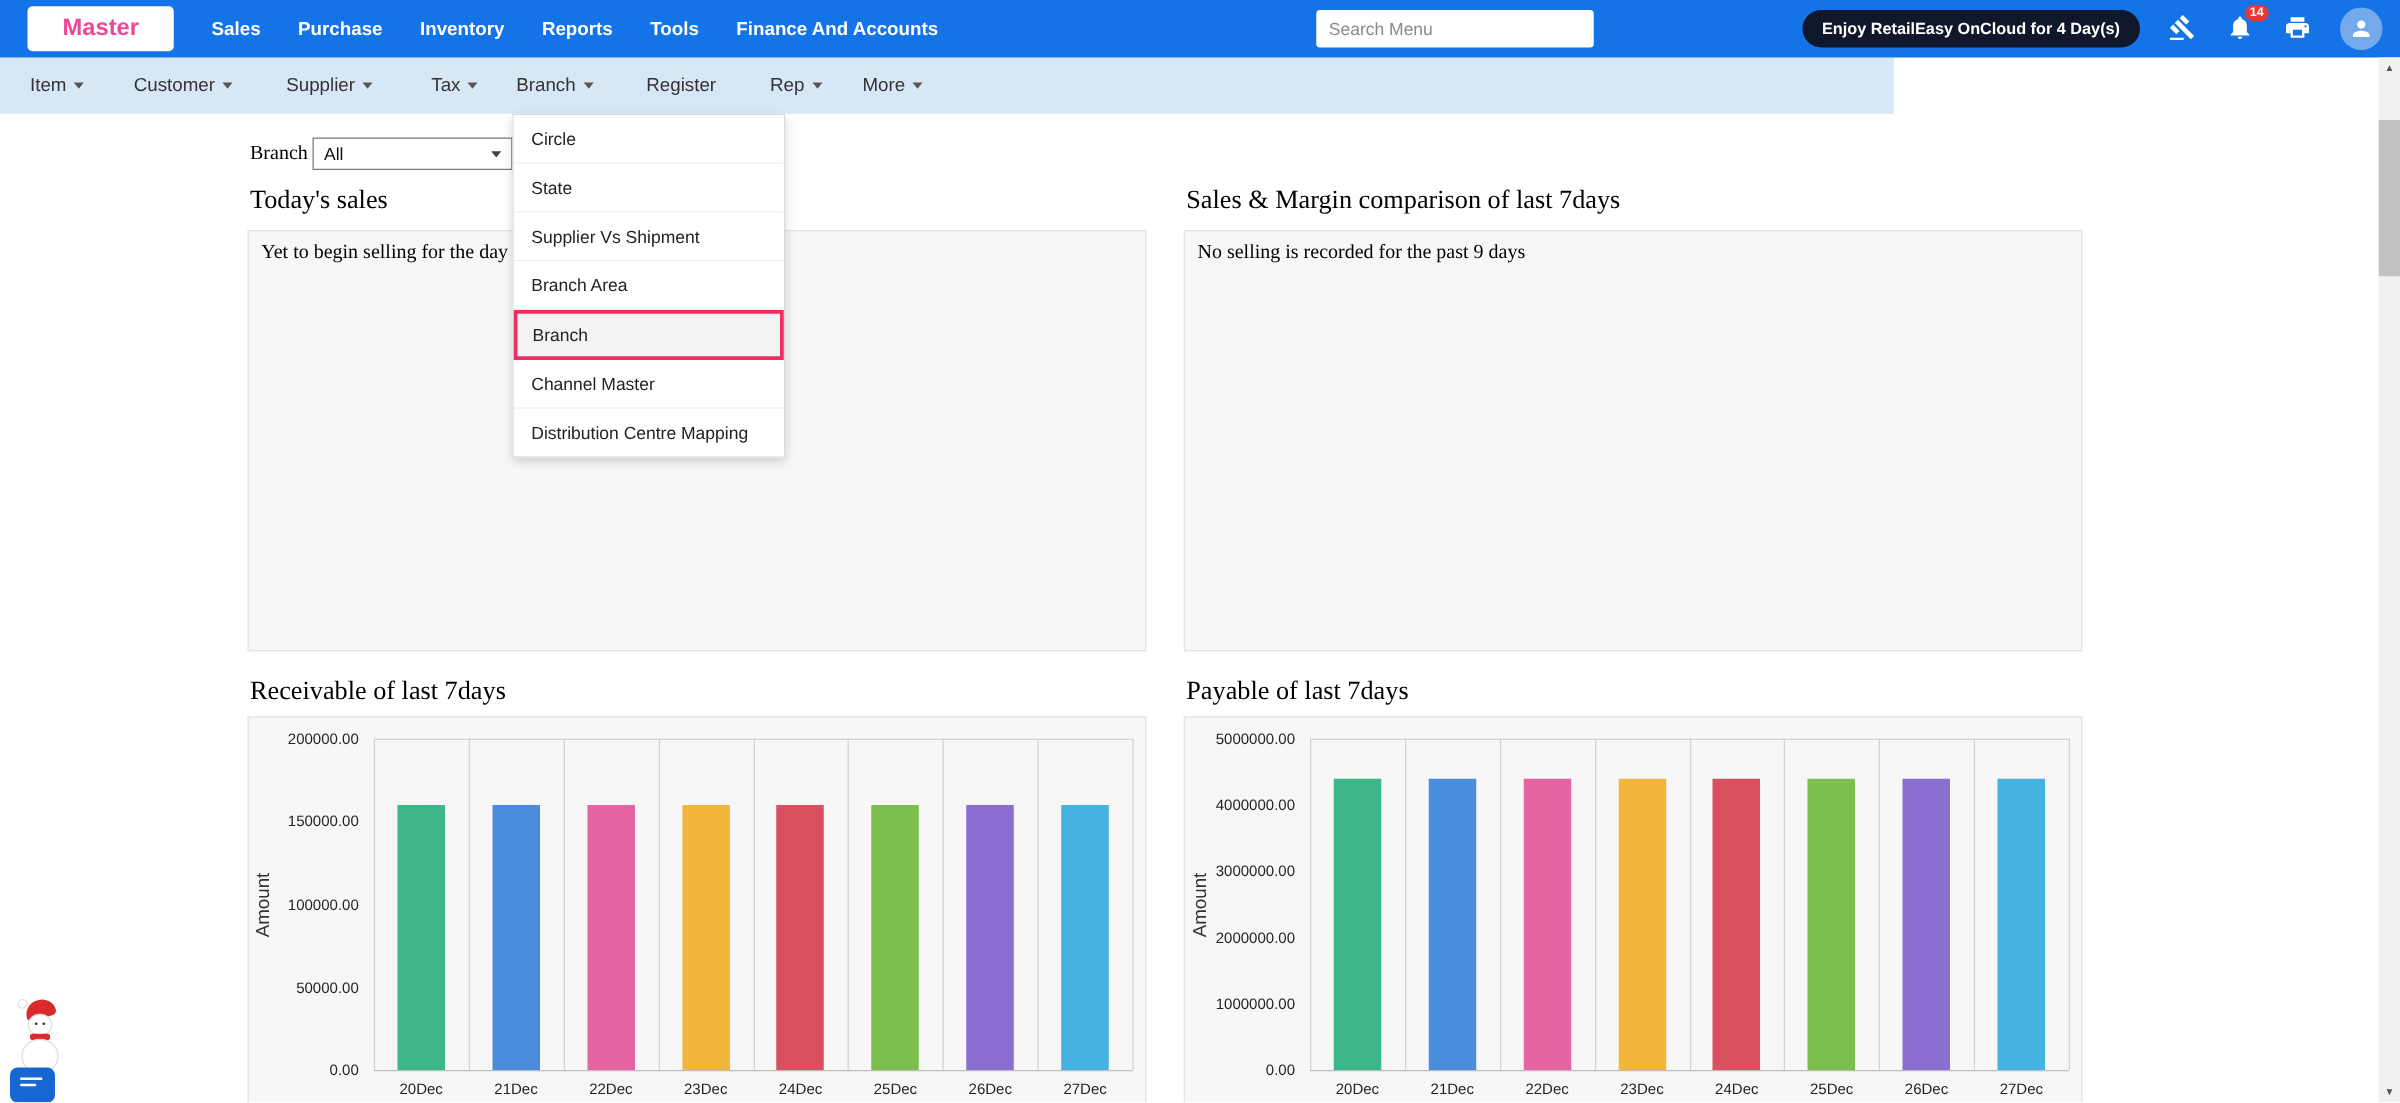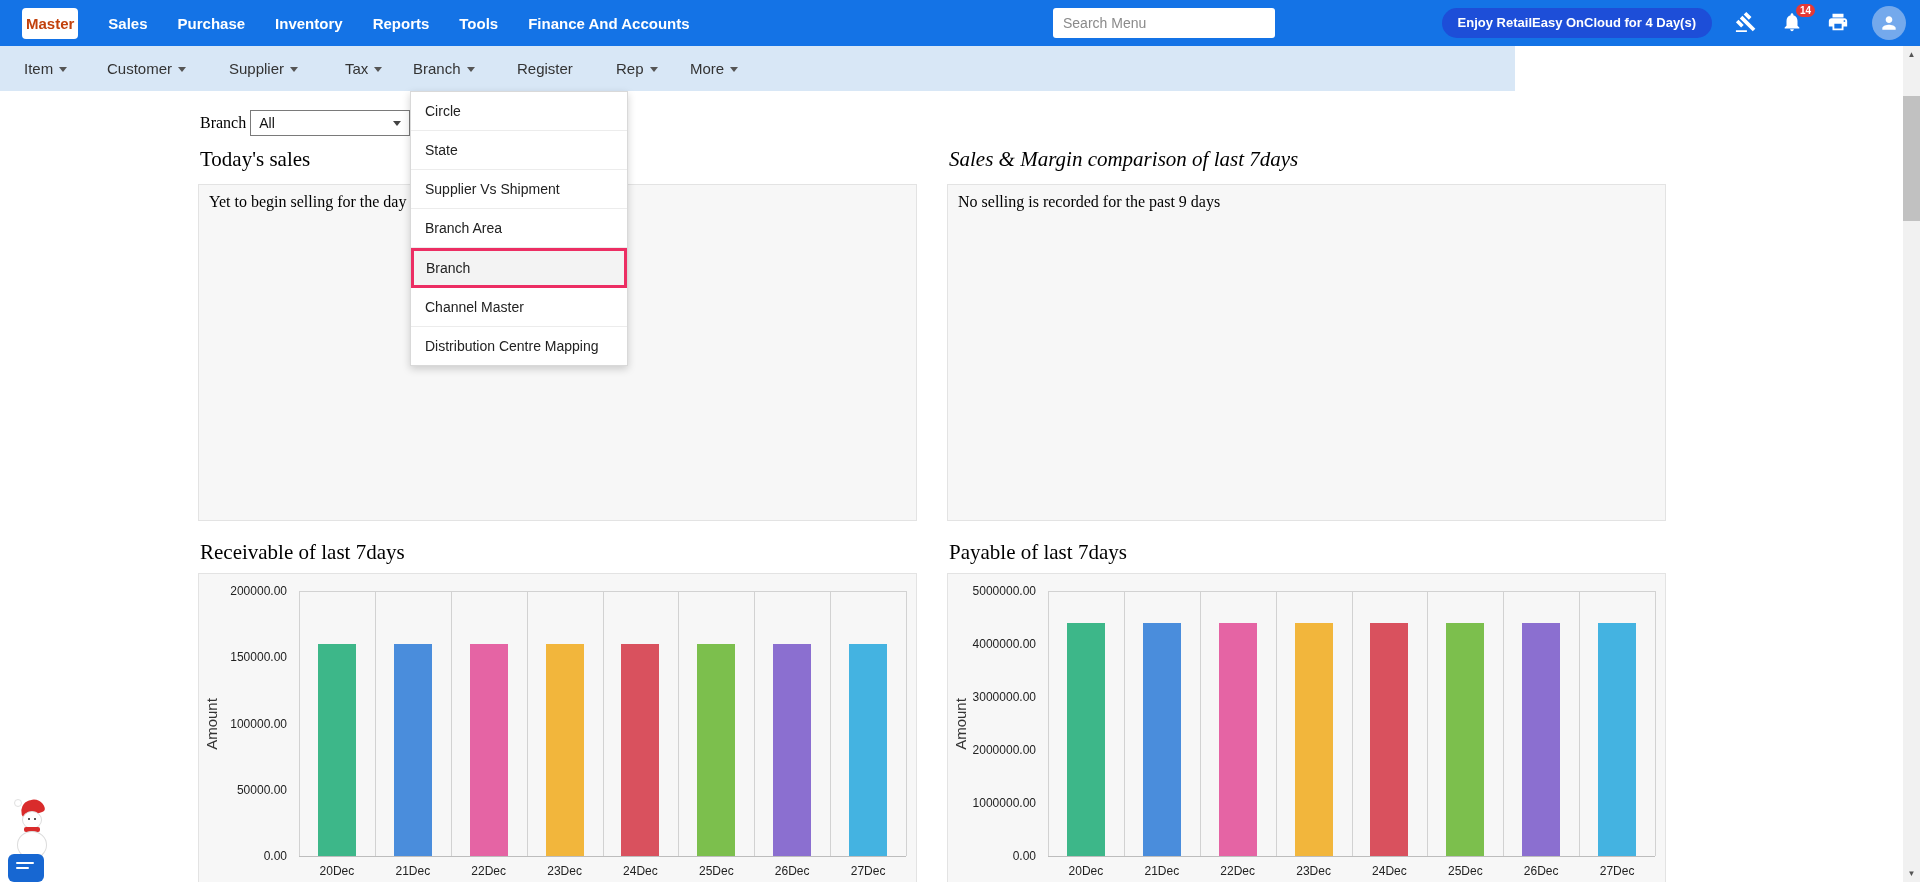--- a/index.html
+++ b/index.html
@@ -1,27 +1,27 @@
 <!DOCTYPE html>
 <html><head>
 <meta charset="utf-8">
 <style>
   * { box-sizing: border-box; }
   body { margin:0; background:#ffffff; font-family:"Liberation Sans", sans-serif; }
   .screen { position:relative; width:1920px; height:882px; overflow:hidden; background:#fff; }
 
   
   .topbar { position:absolute; top:0; left:0; width:1920px; height:46px; background:#1473e6; display:flex; align-items:center; z-index:25; }
-  .brand-tab { margin-left:22px; background:#fff; color:#c2410c; font-weight:bold; font-size:15px; padding:7px 4px; border-radius:4px; cursor:pointer; }
+  .brand-tab { margin-left:22px; background:#fff; color:#ec4899; font-weight:bold; font-size:19px; padding:7px 28px; border-radius:4px; cursor:pointer; }
   .topnav-items { display:flex; gap:30px; margin-left:30px; }
   .topnav-item { color:#fff; font-size:15px; font-weight:600; text-decoration:none; cursor:pointer; white-space:nowrap; }
   .search-input { position:absolute; left:1053px; top:8px; width:222px; height:30px; border:none; border-radius:3px; padding:0 10px; font-size:14px; color:#333; outline:none; }
   .search-input::placeholder { color:#8a8a8a; }
   .topbar-right { position:absolute; right:14px; top:0; height:46px; display:flex; align-items:center; gap:22px; }
-  .promo-badge { height:30px; line-height:30px; padding:0 16px; border-radius:15px; background:#1d4ed8; color:#fff; font-size:13px; font-weight:bold; white-space:nowrap; cursor:pointer; }
+  .promo-badge { height:30px; line-height:30px; padding:0 16px; border-radius:15px; background:#0f172a; color:#fff; font-size:13px; font-weight:bold; white-space:nowrap; cursor:pointer; }
   .icon-btn { width:24px; height:24px; display:flex; align-items:flex-start; justify-content:center; cursor:pointer; position:relative; }
   .notif-badge { position:absolute; top:-7px; right:-11px; background:#e53935; color:#fff; font-size:10px; font-weight:bold; border-radius:8px; padding:1px 4px; line-height:11px; }
   .avatar { width:34px; height:34px; border-radius:50%; background:#74a9ec; display:flex; align-items:center; justify-content:center; cursor:pointer; }
 
   
   .subnav { position:absolute; top:46px; left:0; width:1515px; height:45px; background:#d8e7f6; z-index:15;text-align:center; }
   .subnav-item { position:absolute; top:0; height:45px; line-height:45px; font-size:15px; color:#333; cursor:pointer; white-space:nowrap; }
   .caret { display:inline-block; width:0; height:0; border-left:4px solid transparent; border-right:4px solid transparent; border-top:5px solid #555; margin-left:6px; vertical-align:2px; }
 
   
@@ -138,21 +138,21 @@
         <span>All</span>
         <span class="sel-caret"></span>
       </div>
     </div>
 
     <div class="panel-title" style="left:200px; top:147px;">Today's sales</div>
     <div class="panel" style="left:198px; top:184px; width:719px; height:337px;">
       <div class="panel-msg">Yet to begin selling for the day</div>
     </div>
 
-    <div class="panel-title" style="left:949px; top:147px;font-style:italic;">Sales &amp; Margin comparison of last 7days</div>
+    <div class="panel-title" style="left:949px; top:147px;">Sales &amp; Margin comparison of last 7days</div>
     <div class="panel" style="left:947px; top:184px; width:719px; height:337px;">
       <div class="panel-msg">No selling is recorded for the past 9 days</div>
     </div>
 
     <div class="panel-title" style="left:200px; top:540px;">Receivable of last 7days</div>
     <div class="panel" style="left:198px; top:573px; width:719px; height:380px;">
       <div class="chart">
           <div class="c-ylabel">Amount</div>
           <div class="c-ytick" style="top: 10px;">200000.00</div>
           <div class="c-ytick" style="top: 76.25px;">150000.00</div>

